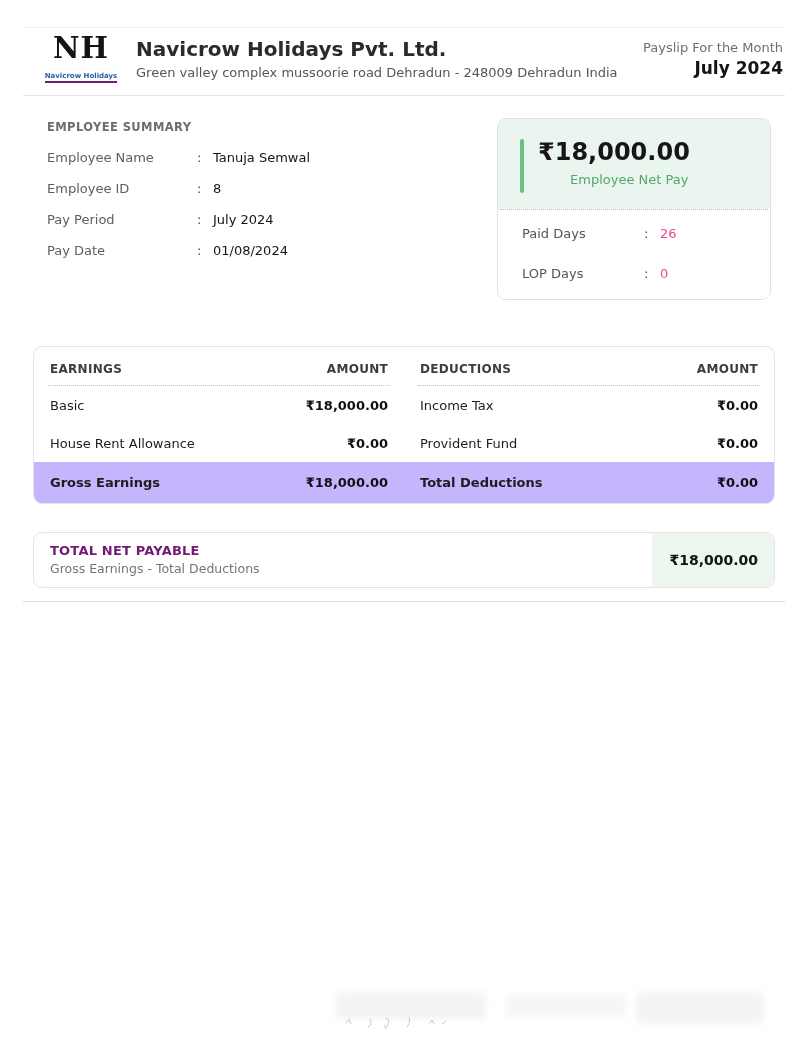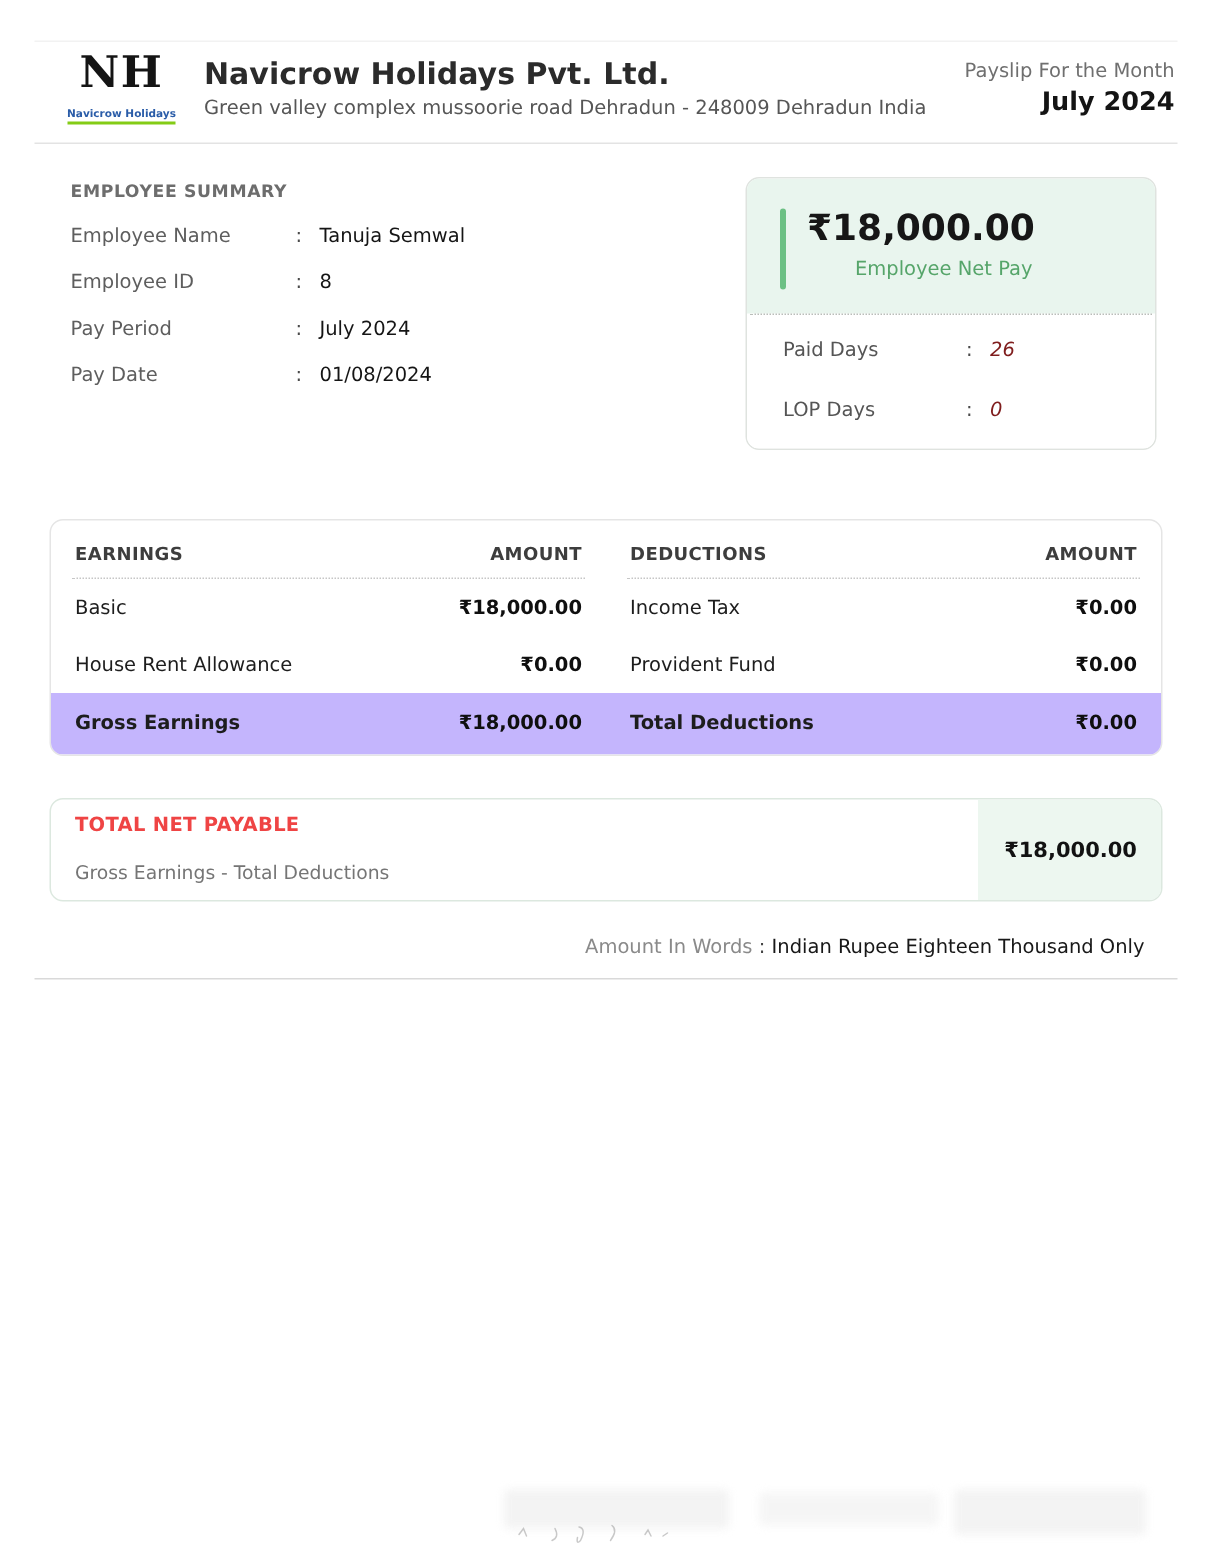--- a/index.html
+++ b/index.html
@@ -3,21 +3,21 @@
 <meta charset="utf-8">
 <style>
   * { margin:0; padding:0; box-sizing:border-box; }
   html,body { width:808px; height:1045px; background:#ffffff; font-family:"DejaVu Sans","Liberation Sans",sans-serif; color:#1c1c1c; position:relative; overflow:hidden; }
   .page { margin:0 23px; position:relative; }
 
   
   .header { display:flex; align-items:center; margin-top:27px; padding:6px 2px 12px 17px; border-top:1px solid #f2f2f2; border-bottom:1px solid #e3e3e3; }
   .logo { width:82px; text-align:center; flex:0 0 auto; }
   .logo-nh { font-family:"DejaVu Serif","Liberation Serif",serif; font-weight:bold; font-size:29px; line-height:1; color:#141414; letter-spacing:1px; }
-  .logo-sub { display:inline-block; font-size:7px; font-weight:bold; color:#2a5ca8; border-bottom:2px solid #84cc16; padding-bottom:1px; margin-top:1px; white-space:nowrap; }
+  .logo-sub { display:inline-block; font-size:7px; font-weight:bold; color:#2a5ca8; border-bottom:2px solid #701a75; padding-bottom:1px; margin-top:1px; white-space:nowrap; }
   .company { margin-left:14px; }
   .company-name { font-size:20px; font-weight:bold; color:#2b2b2b; }
   .company-address { font-size:13px; color:#565656; margin-top:4px; }
   .payslip-month { margin-left:auto; text-align:right; }
   .pm-label { font-size:13px; color:#6f6f6f; }
   .pm-value { font-size:17px; font-weight:bold; color:#141414; margin-top:3px; }
 
   
   .summary-section { display:flex; margin-top:22px; padding-left:24px; }
   .summary-left { flex:1; padding-top:2px; }
@@ -31,38 +31,38 @@
   .netpay-top { background:#e9f5ee; padding:20px 20px 16px 22px; display:flex; }
   .netpay-bar { width:4px; height:54px; border-radius:2px; background:#6cc084; margin-right:14px; flex:0 0 auto; }
   .netpay-amount { font-size:24px; font-weight:bold; color:#161616; line-height:1.15; }
   .netpay-caption { font-size:13px; color:#56a56a; margin-top:5px;margin-left:32px; }
   .netpay-dotted { border-top:1.5px dotted #b9bdb9; margin:0 2px; }
   .netpay-bottom { padding:16px 20px 18px 24px; background:#fff; }
   .netpay-row { display:flex; font-size:13px; margin-bottom:25px; }
   .netpay-row:last-child { margin-bottom:0; }
   .np-label { width:122px; color:#555; }
   .np-colon { width:16px; color:#4a4a4a; }
-  .np-value { color:#7f1d1d; font-weight:500;font-style:italic; }
+  .np-value { color:#ec4899; font-weight:500; }
 
   
   .ed-card { display:flex; margin:46px 10px 0; border:1px solid #e5e5e5; border-radius:9px; overflow:hidden; background:#fff; }
   .ed-col { flex:1; display:flex; flex-direction:column; }
   .ed-head { display:flex; justify-content:space-between; padding:15px 16px 9px; font-size:12px; font-weight:bold; color:#3d3d3d; letter-spacing:0.3px; }
   .ed-dotted { border-bottom:1px dotted #c6c6c6; margin:0 14px; }
   .ed-row { display:flex; justify-content:space-between; padding:12px 16px 11px; font-size:13px; }
   .ed-name { color:#1d1d1d; }
   .ed-amt { font-weight:bold; color:#0f0f0f; }
   .ed-total { display:flex; justify-content:space-between; padding:13px 16px; background:#c4b5fd; font-size:13px; margin-top:auto; }
   .ed-total .ed-name, .ed-total .ed-amt { font-weight:bold; }
 
   
   .tnp-card { display:flex; align-items:stretch; margin:28px 10px 0; border:1px solid #dce8df; border-radius:9px; overflow:hidden; background:#fff; }
   .tnp-left { flex:1; padding:10px 16px 11px; }
-  .tnp-title { font-size:13px; font-weight:bold; color:#ef4444; letter-spacing:0.2px; }
-  .tnp-sub { font-size:12.5px; color:#757575; margin-top:16px; }
+  .tnp-title { font-size:13px; font-weight:bold; color:#701a75; letter-spacing:0.2px; }
+  .tnp-sub { font-size:12.5px; color:#757575; margin-top:3px; }
   .tnp-amount { width:122px; background:#edf7f0; display:flex; align-items:center; justify-content:flex-end; padding-right:16px; font-size:14px; font-weight:bold; color:#121212; }
 
   
   .words { text-align:right; margin-top:23px; font-size:13px; padding-right:22px; }
   .words-label { color:#8a8a8a; }
   .words-colon { color:#444; }
   .words-value { color:#181818; }
   .bottom-divider { border-bottom:1px solid #d9d9d9; margin-top:13px; }
   .sysnote { text-align:center; margin-top:27px; font-size:11px; color:#8b8b8b; }
 
@@ -186,25 +186,20 @@
   </div>
 
   <div class="tnp-card">
     <div class="tnp-left">
       <div class="tnp-title">TOTAL NET PAYABLE</div>
       <div class="tnp-sub">Gross Earnings - Total Deductions</div>
     </div>
     <div class="tnp-amount">₹18,000.00</div>
   </div>
 
-  <div class="words">
-    <span class="words-label">Amount In Words</span>
-    <span class="words-colon">:</span>
-    <span class="words-value">Indian Rupee Eighteen Thousand Only</span>
-  </div>
 
   <div class="bottom-divider"></div>
 
 
 </div>
 
 <div class="artifact">
   <div class="blob blob1"></div>
   <div class="blob blob2"></div>
   <div class="blob blob3"></div>

